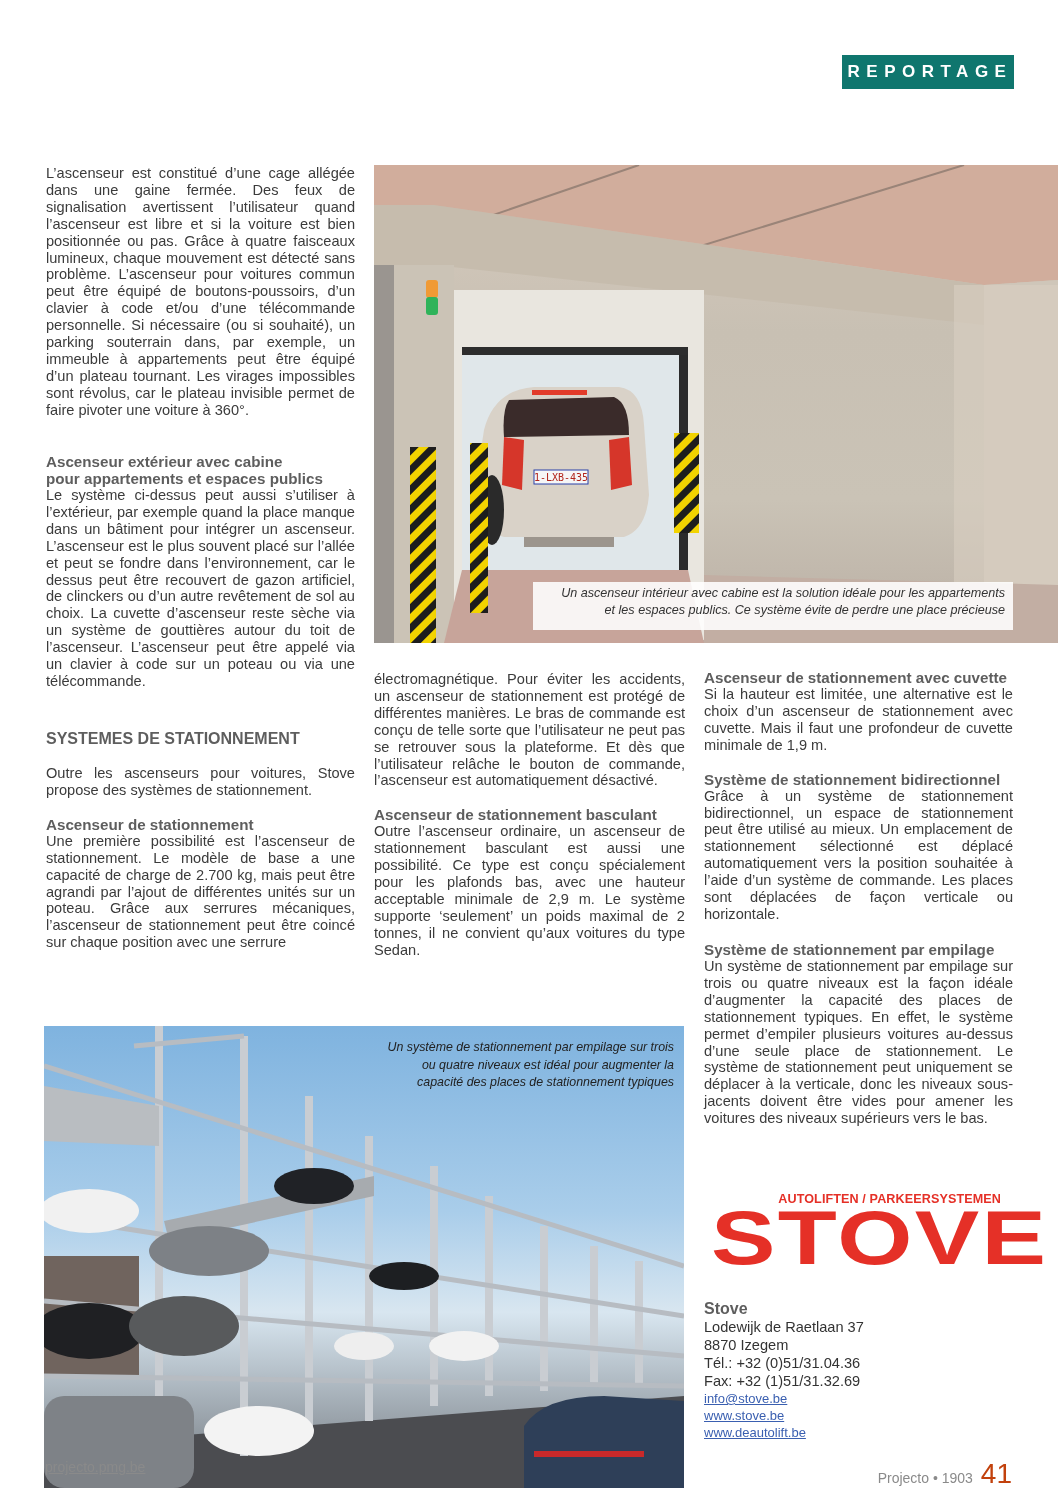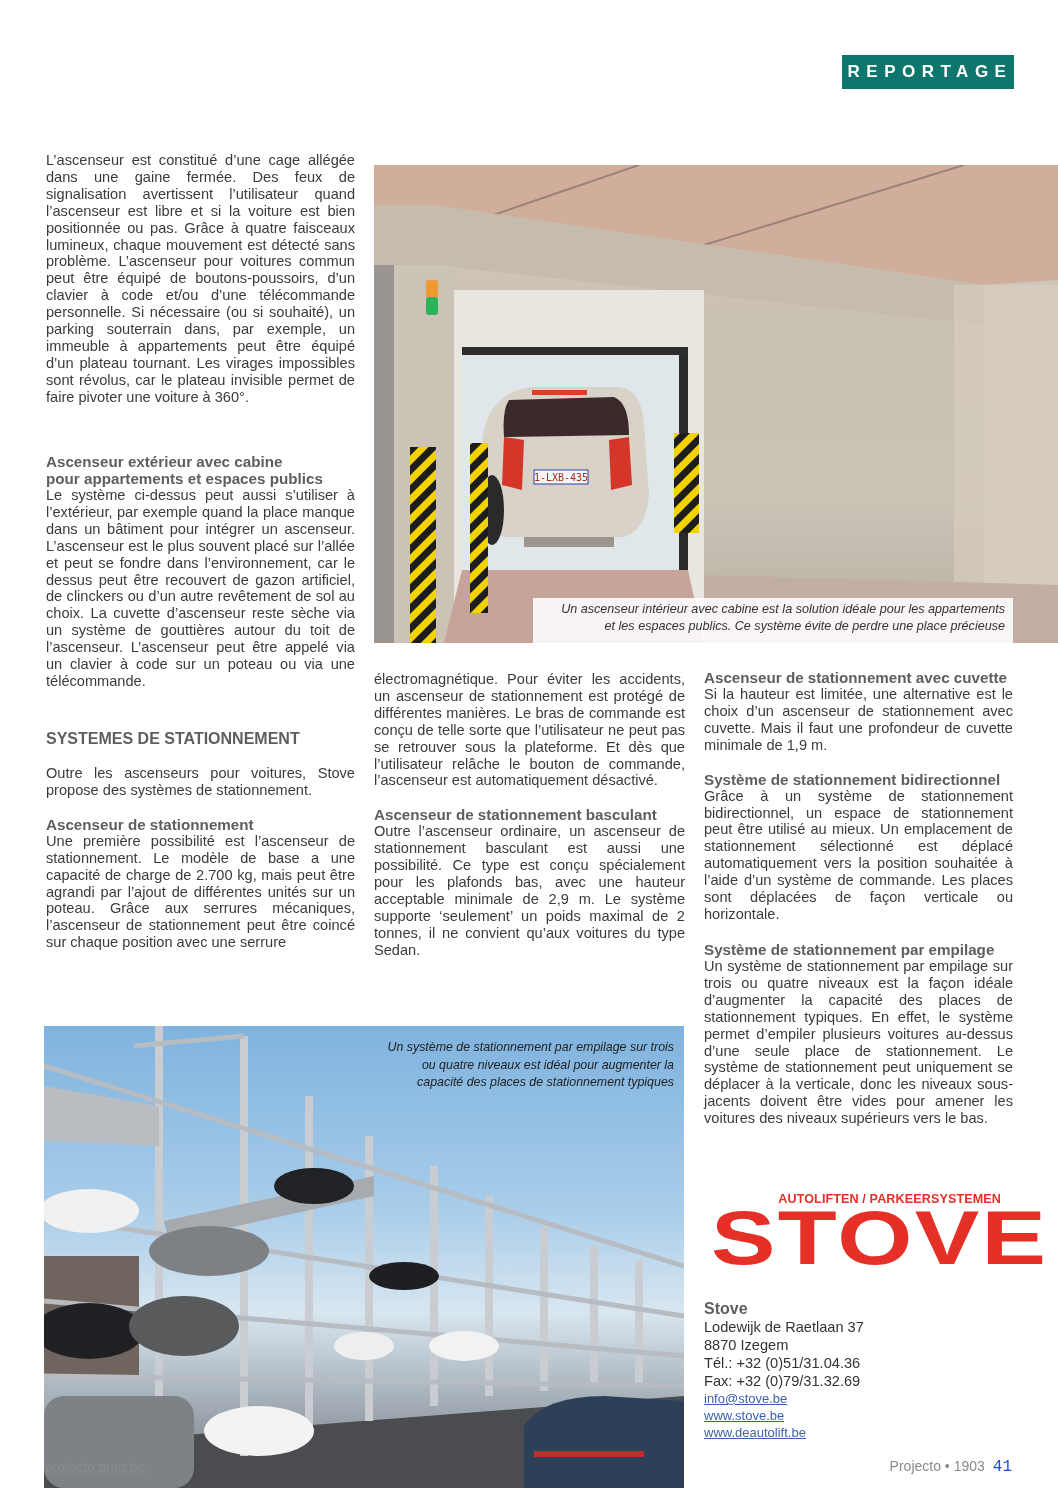--- a/index.html
+++ b/index.html
@@ -11,54 +11,54 @@
                  letter-spacing: 6.5px; display: flex; align-items: center; justify-content: center;
                  padding-left: 4px; box-sizing: border-box; }
 
   .col { position: absolute; font-size: 14.6px; line-height: 16.9px; text-align: justify;
          hyphens: auto; color: #3b3b3b; }
   .col p { margin: 0; }
   .col h3 { margin: 0; font-size: 15.2px; line-height: 17px; font-weight: bold; color: #5e5e5e; text-align: left; }
   .col h2 { margin: 0; font-size: 16px; line-height: 18px; font-weight: bold; color: #5e5e5e; text-align: left; }
   .gap-s { height: 17px; }
 
-  #col1a { left: 46px; top: 152px; width: 309px; }
+  #col1a { left: 46px; top: 165px; width: 309px; }
   #col1b { left: 46px; top: 453px; width: 309px; }
   #col1c { left: 46px; top: 730px; width: 309px; }
   #col2 { left: 374px; top: 671px; width: 311px; }
   #col3 { left: 704px; top: 669px; width: 309px; }
   #col3b { left: 704px; top: 941px; width: 309px; }
 
   
   .photo { position: absolute; overflow: hidden; }
   #photo1 { left: 374px; top: 165px; width: 684px; height: 478px;
             background:
               linear-gradient(180deg, #c9a99a 0%, #d5b8a8 18%, #cfc5b8 19%, #c8c0b3 35%, #cac3b6 70%, #b9aea3 100%); }
   #photo2 { left: 44px; top: 983px; width: 640px; height: 462px;
             background: linear-gradient(180deg, #7fb3df 0%, #a9cdea 40%, #d8e6f0 62%, #9aa3ab 85%, #6e747a 100%); margin-top: 43px; }
 
   .caption-box { position: absolute; background: rgba(255,255,255,0.88); font-style: italic;
                  font-size: 12.6px; line-height: 17px; color: #333; text-align: right; padding: 3px 8px; box-sizing: border-box; }
-  #cap1 { left: 533px; top: 582px; width: 480px; height: 48px; margin-top: 16px; }
+  #cap1 { left: 533px; top: 582px; width: 480px; height: 48px; }
   .caption-plain { position: absolute; font-style: italic; font-size: 12.4px; line-height: 17.5px; color: #222; text-align: right; }
   #cap2 { left: 360px; top: 996px; width: 314px; }
 
   
   .logo { position: absolute; left: 711px; top: 1190px; width: 294px; height: 90px; }
   .logo-sub { position: absolute; right: 4px; top: 2px; font-size: 12.6px; font-weight: bold; color: #e53027; letter-spacing: 0.1px; }
   .logo-main { position: absolute; left: 0; top: 10px; font-size: 84px; line-height: 84px; font-weight: 900; color: #e53027;
                letter-spacing: 2px; transform: scaleX(1.15) scaleY(0.9); transform-origin: left top; font-family: "Liberation Sans", sans-serif; }
 
   .contact { position: absolute; left: 704px; top: 1300px; width: 300px; font-size: 14.6px; line-height: 18px; color: #333; }
   .contact .name { font-weight: bold; font-size: 16px; color: #5e5e5e; }
   .contact a { color: #3a5fb0; text-decoration: underline; font-size: 13px; display: block; line-height: 17px; }
 
   .footer-left { position: absolute; left: 45px; top: 1459px; font-size: 14px; color: #8a8a8a; text-decoration: underline; }
   .footer-right { position: absolute; right: 46px; top: 1458px; font-size: 14px; color: #8a8a8a; display: flex; align-items: baseline; gap: 8px; }
-  .footer-right .pg { font-size: 16px; color: #1d4ed8; font-family: Liberation Mono, monospace; }
+  .footer-right .pg { font-size: 28px; color: #c2410c; }
 
   svg { display: block; }
 </style>
 </head>
 <body>
 
 <div class="section-tag">REPORTAGE</div>
 
 <div class="col" id="col1a">
   <p>L’ascenseur est constitué d’une cage allégée dans une gaine fermée. Des feux de signalisation avertissent l’utilisateur quand l’ascenseur est libre et si la voiture est bien positionnée ou pas. Grâce à quatre faisceaux lumineux, chaque mouvement est détecté sans problème. L’ascenseur pour voitures commun peut être équipé de boutons-poussoirs, d’un clavier à code et/ou d’une télécommande personnelle. Si nécessaire (ou si souhaité), un parking souterrain dans, par exemple, un immeuble à appartements peut être équipé d’un plateau tournant. Les virages impossibles sont révolus, car le plateau invisible permet de faire pivoter une voiture à 360°.</p>
@@ -208,21 +208,21 @@
 <div class="logo">
   <div class="logo-sub">AUTOLIFTEN / PARKEERSYSTEMEN</div>
   <div class="logo-main">STOVE</div>
 </div>
 
 <div class="contact">
   <div class="name">Stove</div>
   <div>Lodewijk de Raetlaan 37</div>
   <div>8870 Izegem</div>
   <div>Tél.: +32 (0)51/31.04.36</div>
-  <div>Fax: +32 (0)79/31.32.69</div>
+  <div>Fax: +32 (1)51/31.32.69</div>
   <a>info@stove.be</a>
   <a>www.stove.be</a>
   <a>www.deautolift.be</a>
 </div>
 
 <div class="footer-left">projecto.pmg.be</div>
 <div class="footer-right">
   <span>Projecto • 1903</span>
   <span class="pg">41</span>
 </div>

